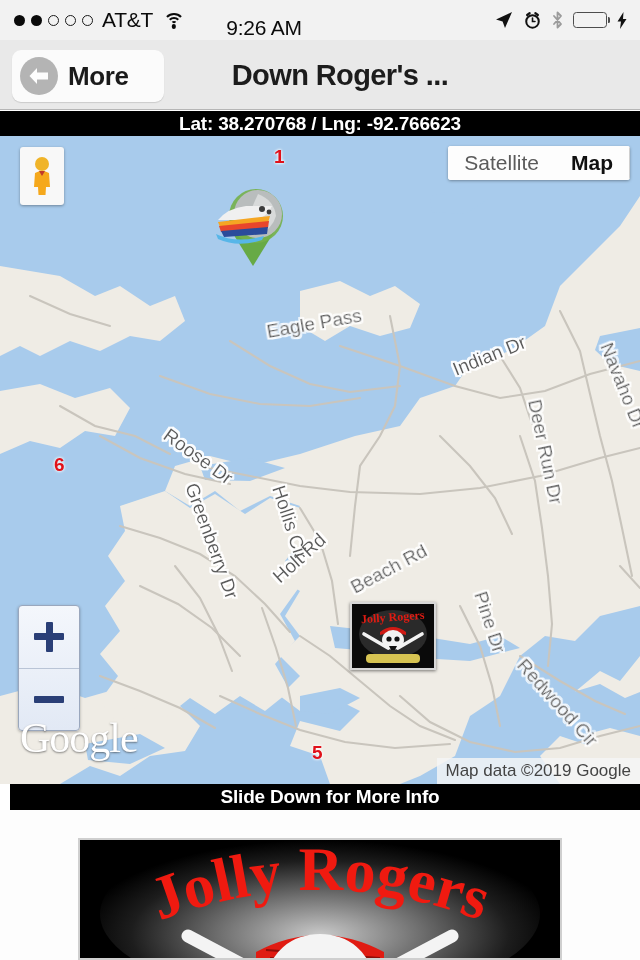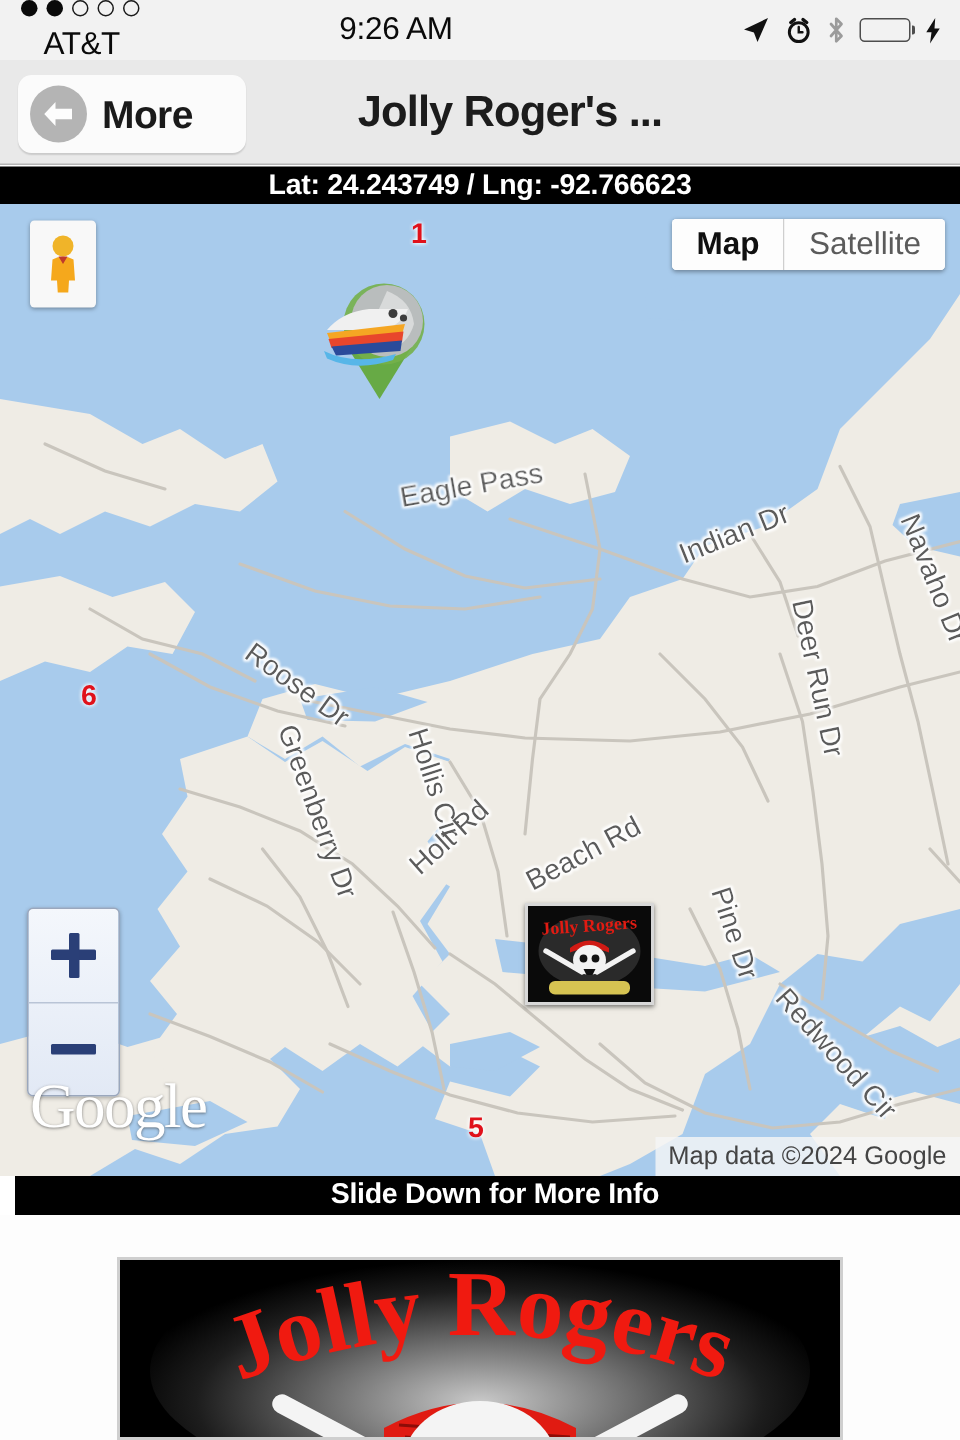--- a/index.html
+++ b/index.html
@@ -9,38 +9,38 @@
     font-family:"Liberation Sans", sans-serif;
     -webkit-font-smoothing:antialiased;
   }
   #screen{ position:relative; width:640px; height:960px; overflow:hidden; background:#fff; }
 
   
   .statusbar{
     position:absolute; left:0; top:0; width:640px; height:40px;
     background:#f2f2f2; display:flex; align-items:center;
   }
-  .sb-left{ position:absolute; left:14px; top:0; height:40px; display:flex; align-items:center; gap:7px;flex-direction:column; }
+  .sb-left{ position:absolute; left:14px; top:0; height:40px; display:flex; align-items:center; gap:7px; }
   .dots{ display:flex; align-items:center; gap:6px; }
   .dot{ width:11px; height:11px; border-radius:50%; }
   .dot.full{ background:#0a0a0a; }
   .dot.empty{ background:transparent; border:1.6px solid #1a1a1a; }
   .carrier{ font-size:21px; font-weight:400; color:#0a0a0a; letter-spacing:-0.3px; margin-left:2px; }
   .wifi{ width:22px; height:17px; position:relative; margin-left:3px; }
   .wifi i{ position:absolute; left:50%; border:2.4px solid #0a0a0a; border-bottom-color:transparent;
            border-left-color:transparent; border-right-color:transparent; border-radius:50%;
            transform:translateX(-50%) rotate(0deg); }
   .wifi i:nth-child(1){ width:22px; height:22px; top:1px; }
   .wifi i:nth-child(2){ width:14px; height:14px; top:5px; }
   .wifi i:nth-child(3){ width:6px;  height:6px;  top:9px; }
   .wifi b{ position:absolute; left:50%; bottom:0px; width:4.4px; height:4.4px; border-radius:50%;
            background:#0a0a0a; transform:translateX(-50%); }
 
   .sb-center{ position:absolute; left:0; top:0; width:528px; height:40px;
-    display:flex; align-items:center; justify-content:center; }
+    display:flex; align-items:flex-end; justify-content:center; }
   .clock{ font-size:21px; color:#0a0a0a; letter-spacing:-0.2px; }
 
   .sb-right{ position:absolute; right:12px; top:0; height:40px; display:flex; align-items:center; gap:9px; }
   .ic{ display:block; }
   .battery{ width:34px; height:16px; border:1.6px solid #4d4d4d; border-radius:3.5px; position:relative; padding:1.5px; }
   .battery .fill{ height:100%; background:#4cd760; border-radius:1.5px; }
   .battery:after{ content:""; position:absolute; right:-4.2px; top:50%; transform:translateY(-50%);
     width:2.6px; height:6px; background:#4d4d4d; border-radius:0 1.5px 1.5px 0; }
 
   
@@ -203,24 +203,24 @@
 
   <div class="navbar">
     <div class="backbtn">
       <span class="backcircle">
         <svg width="24" height="22" viewBox="0 0 24 22">
           <path d="M10 3 L2.5 11 L10 19 L10 14.5 L21 14.5 L21 7.5 L10 7.5 Z" fill="#fdfdfd"></path>
         </svg>
       </span>
       <span class="backlabel">More</span>
     </div>
-    <div class="navtitle">Jolly Roger's ...</div>
+    <div class="navtitle">Down Roger's ...</div>
   </div>
 
-  <div class="coordbar">Lat: 24.243749 / Lng: -92.766623</div>
+  <div class="coordbar">Lat: 38.270768 / Lng: -92.766623</div>
 
   <div class="map">
 
     <svg class="mapsvg" viewBox="0 0 640 648" preserveAspectRatio="none">
       <defs>
         <filter id="lblhalo" x="-40%" y="-60%" width="180%" height="220%">
           <feMorphology in="SourceAlpha" operator="dilate" radius="1.6" result="d"></feMorphology>
           <feFlood flood-color="#ffffff" flood-opacity="0.95"></feFlood>
           <feComposite in2="d" operator="in" result="h"></feComposite>
           <feGaussianBlur in="h" stdDeviation="0.7" result="hb"></feGaussianBlur>
@@ -317,22 +317,22 @@
 
     <div class="pegman">
       <svg width="26" height="40" viewBox="0 0 26 40">
         <circle cx="13" cy="8" r="7" fill="#f0b429"></circle>
         <path d="M6 17 Q13 13 20 17 L21 31 L17 31 L16.5 39 L9.5 39 L9 31 L5 31 Z" fill="#f5a81c"></path>
         <path d="M10 15 L13 20 L16 15 Z" fill="#c0392b"></path>
       </svg>
     </div>
 
     <div class="maptypes">
+      <div class="mt">Satellite</div>
       <div class="mt active">Map</div>
-      <div class="mt">Satellite</div>
     </div>
 
     <div class="boatmarker">
       <svg width="82" height="92" viewBox="0 0 82 92">
         <path d="M41 92 L20 58 L62 58 Z" fill="#63a83c" opacity="0.95"></path>
         <circle cx="44" cy="42" r="27" fill="#74b04a" opacity="0.9"></circle>
         <circle cx="46" cy="40" r="24" fill="#b9bdbd"></circle>
         <path d="M46 20 Q62 26 64 42 Q60 56 46 60 Q36 52 38 38 Z" fill="#d8dada"></path>
         <path d="M6 46 Q16 34 34 32 L60 32 Q56 42 44 46 Z" fill="#f0f0f0"></path>
         <path d="M6 48 L58 42 L56 49 L8 53 Z" fill="#f5a623"></path>
@@ -364,21 +364,21 @@
         <span class="zsign zplus"></span>
       </div>
       <div class="zb">
         <span class="zsign zminus"></span>
       </div>
     </div>
 
     <div class="googlelogo">Google</div>
 
     <div class="attrib">
-      <div class="mapdata">Map data ©2024 Google</div>
+      <div class="mapdata">Map data ©2019 Google</div>
     </div>
 
     <span class="anno" style="left:274px; top:10px;">1</span>
     <span class="anno" style="left:54px; top:318px;">6</span>
     <span class="anno" style="left:312px; top:606px;">5</span>
   </div>
 
   <div class="slidebar">Slide Down for More Info</div>
 
   <div class="bottompanel">

